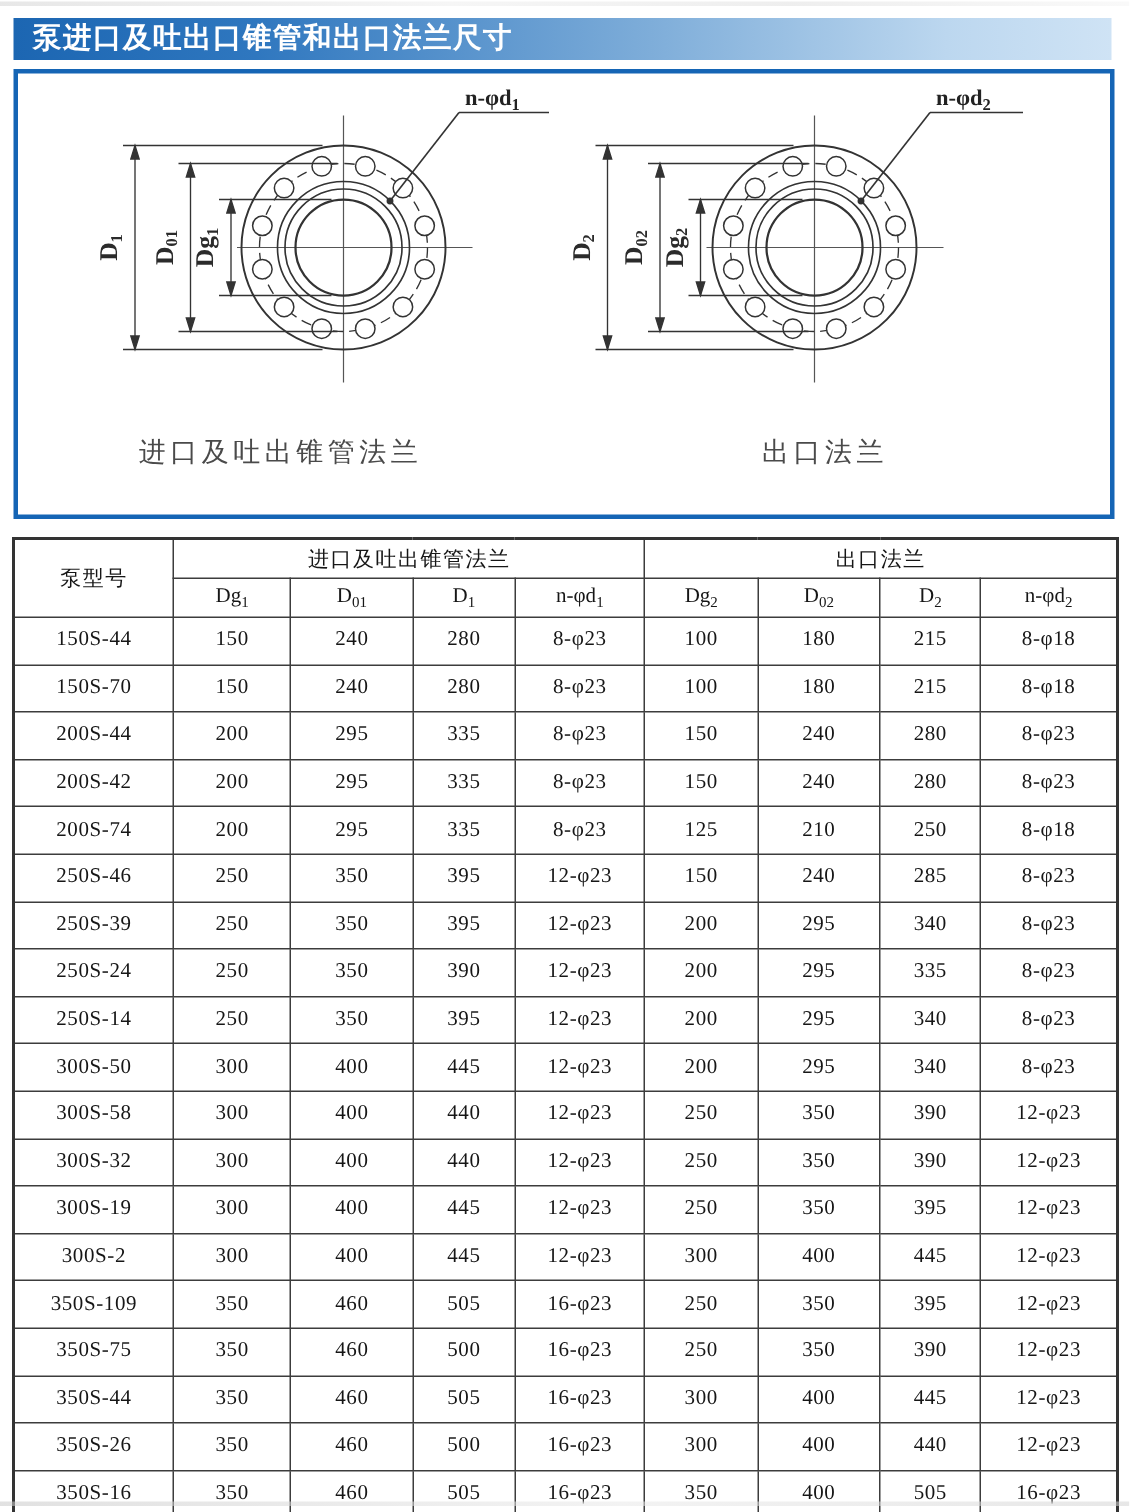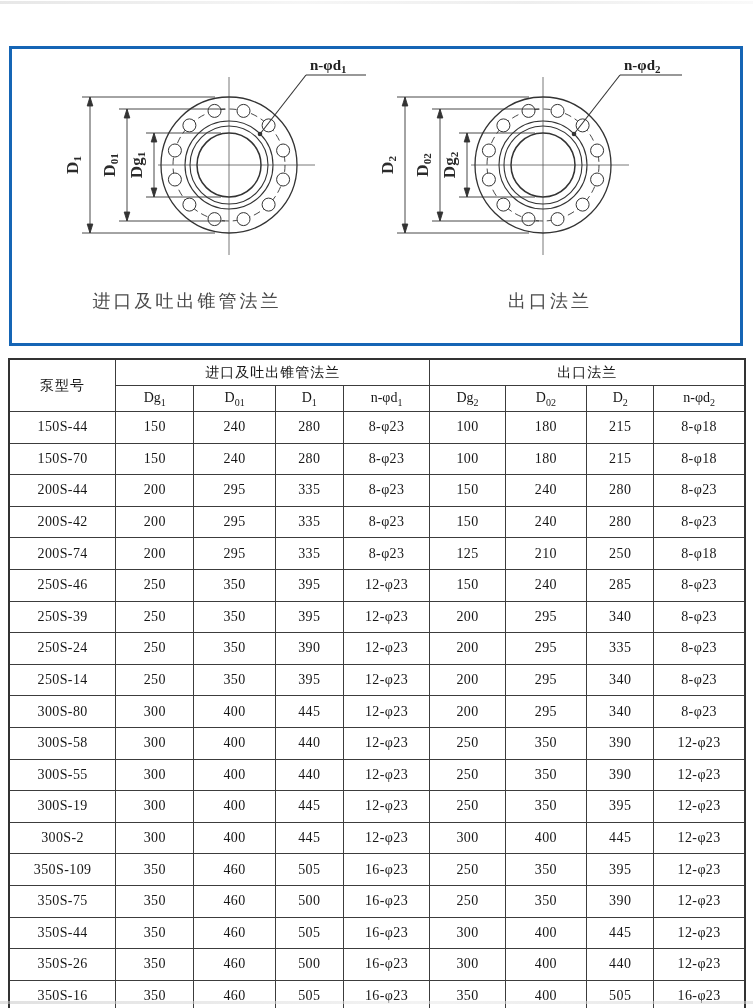--- a/index.html
+++ b/index.html
@@ -42,20 +42,21 @@
   table.dims thead .sub-row th { letter-spacing:0; }
   table.dims tbody td { height:30.6px; letter-spacing:.4px; }
   table.dims sub { font-size:10px; }
 </style>
 </head>
 <body>
 
 <div class="canvas">
   <div class="top-artifact"></div>
 
+  <div class="title-bar">泵进口及吐出口锥管和出口法兰尺寸</div>
 
   <div class="diagram-box">
 
     <svg class="flange left" width="364" height="294" viewBox="0 0 364 294">
 
       <g stroke="#555" stroke-width="0.8">
         <line x1="146" y1="116" x2="303" y2="116"></line>
         <line x1="217" y1="28" x2="217" y2="206"></line>
       </g>
 
@@ -300,21 +301,21 @@
     <td>250</td>
     <td>350</td>
     <td>395</td>
     <td>12-φ23</td>
     <td>200</td>
     <td>295</td>
     <td>340</td>
     <td>8-φ23</td>
   </tr>
           <tr>
-    <td>300S-80</td>
+    <td>300S-50</td>
     <td>300</td>
     <td>400</td>
     <td>445</td>
     <td>12-φ23</td>
     <td>200</td>
     <td>295</td>
     <td>340</td>
     <td>8-φ23</td>
   </tr>
           <tr>
@@ -322,21 +323,21 @@
     <td>300</td>
     <td>400</td>
     <td>440</td>
     <td>12-φ23</td>
     <td>250</td>
     <td>350</td>
     <td>390</td>
     <td>12-φ23</td>
   </tr>
           <tr>
-    <td>300S-55</td>
+    <td>300S-32</td>
     <td>300</td>
     <td>400</td>
     <td>440</td>
     <td>12-φ23</td>
     <td>250</td>
     <td>350</td>
     <td>390</td>
     <td>12-φ23</td>
   </tr>
           <tr>

